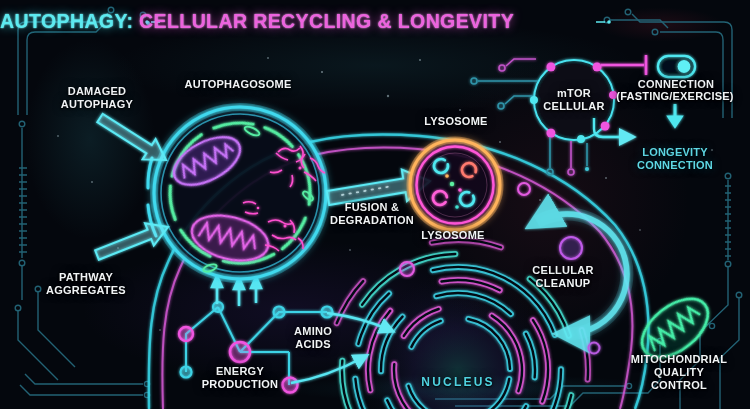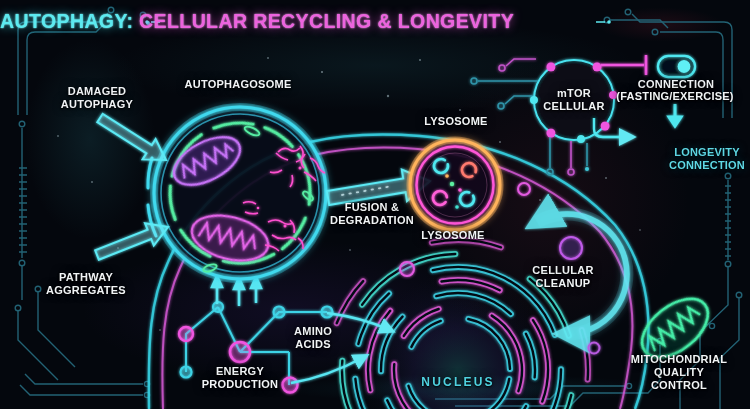--- a/index.html
+++ b/index.html
@@ -16,21 +16,21 @@
       #04070d;
   }
   #art{position:absolute;left:0;top:0;}
   .lbl{
     position:absolute;transform:translate(-50%,-50%);
     color:#f1f4f6;font-weight:bold;font-size:11px;line-height:1.18;
     letter-spacing:.25px;text-align:center;white-space:pre-line;
     text-shadow:0 0 8px rgba(0,0,0,.95), 0 1px 2px #000;
   }
   .lbl.small{font-size:11px;letter-spacing:.2px;}
-  .lbl.cyan{color:#5fd9e6;text-shadow:0 0 8px rgba(10,60,70,.9),0 1px 2px #000;margin-left:32px;}
+  .lbl.cyan{color:#5fd9e6;text-shadow:0 0 8px rgba(10,60,70,.9),0 1px 2px #000;}
   .lbl.nucleus{color:#4fd2e0;letter-spacing:2.2px;font-size:12px;text-align:center;}
   #title{
     position:absolute;left:0;top:10px;width:594px;text-align:left;
     font-weight:bold;font-size:19.5px;letter-spacing:.4px;white-space:nowrap;
   }
   #title .t1{color:#5ceaf0;text-shadow:0 0 10px rgba(60,220,235,.75),0 0 2px #9ff;}
   #title .t2{color:#ec63de;text-shadow:0 0 10px rgba(235,80,215,.7),0 0 2px #fbf;}
 </style>
 </head>
 <body>

